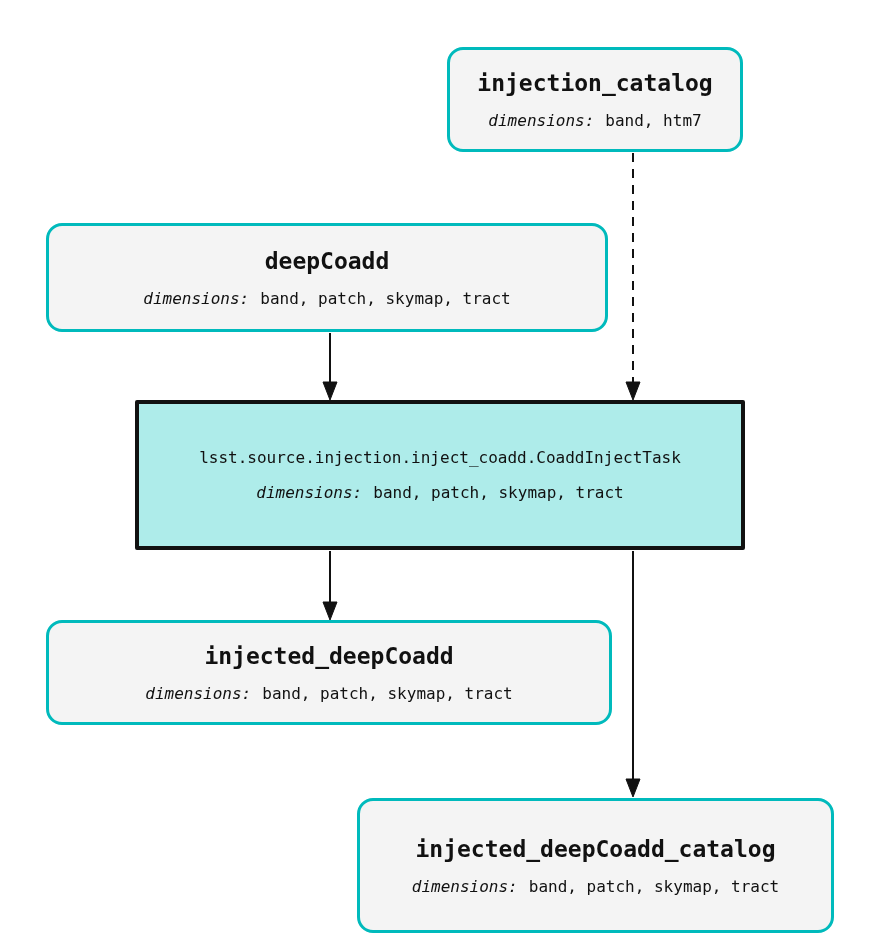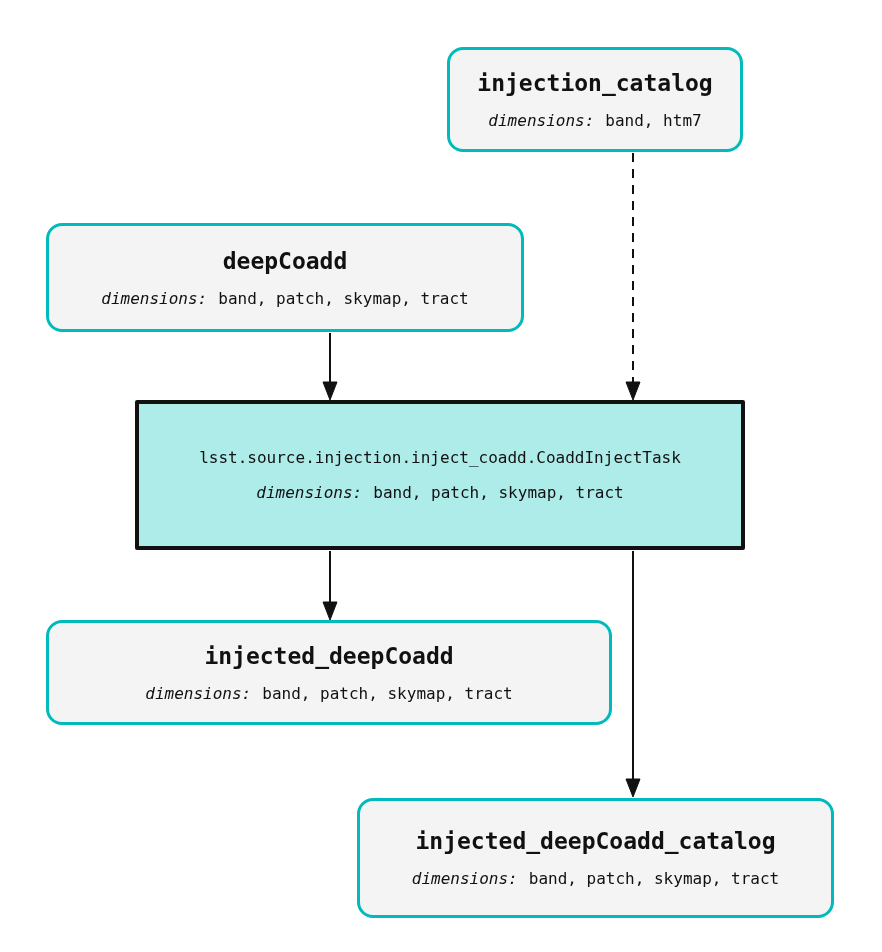--- a/index.html
+++ b/index.html
@@ -96,41 +96,41 @@
     </g>
   </svg>
 
   <div class="node dataset" style="left:447px; top:47px; width:296px; height:105px;">
     <div class="node-title">injection_catalog</div>
     <div class="node-line">
       <span class="dims-label">dimensions:</span><span class="dims-value">band, htm7</span>
     </div>
   </div>
 
-  <div class="node dataset" style="left:46px; top:223px; width:478px; height:109px;">
+  <div class="node dataset" style="left:46px; top:223px; width:562px; height:109px;">
     <div class="node-title">deepCoadd</div>
     <div class="node-line">
       <span class="dims-label">dimensions:</span><span class="dims-value">band, patch, skymap, tract</span>
     </div>
   </div>
 
   <div class="node task" style="left:135px; top:400px; width:610px; height:150px;">
     <div class="node-line">lsst.source.injection.inject_coadd.CoaddInjectTask</div>
     <div class="node-line">
       <span class="dims-label">dimensions:</span><span class="dims-value">band, patch, skymap, tract</span>
     </div>
   </div>
 
   <div class="node dataset" style="left:46px; top:620px; width:566px; height:105px;">
     <div class="node-title">injected_deepCoadd</div>
     <div class="node-line">
       <span class="dims-label">dimensions:</span><span class="dims-value">band, patch, skymap, tract</span>
     </div>
   </div>
 
-  <div class="node dataset" style="left:357px; top:798px; width:477px; height:120px;">
+  <div class="node dataset" style="left:357px; top:798px; width:477px; height:135px;">
     <div class="node-title">injected_deepCoadd_catalog</div>
     <div class="node-line">
       <span class="dims-label">dimensions:</span><span class="dims-value">band, patch, skymap, tract</span>
     </div>
   </div>
 
 </div>
 
 </body></html>

